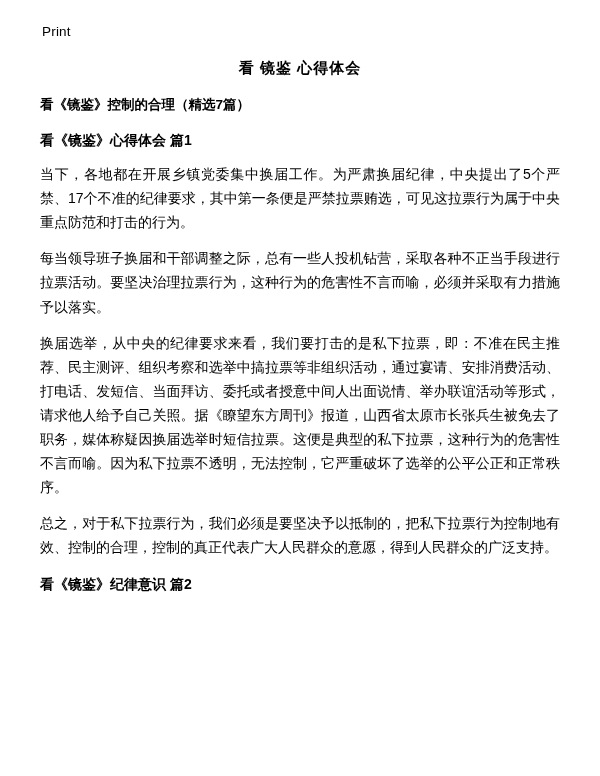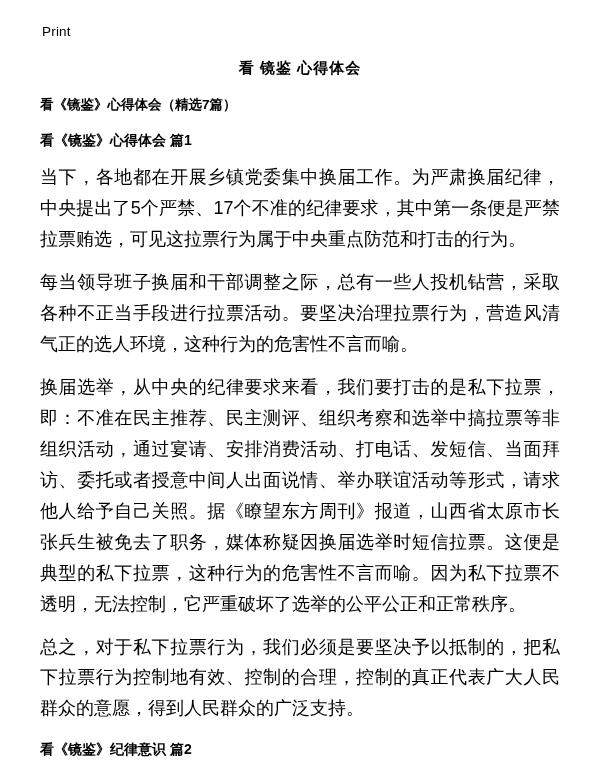--- a/index.html
+++ b/index.html
@@ -42,40 +42,40 @@
     margin: 0 0 14px 0;
     line-height: 1.4;
   }
   .section-heading {
     font-size: 14px;
     font-weight: bold;
     margin: 16px 0 12px 0;
     line-height: 1.4;
   }
   p.body-text {
-    font-size: 18px;
+    font-size: 14px;
     line-height: 1.72;
     margin: 0 0 12px 0;
     text-align: justify;
     text-justify: inter-ideograph;
     word-break: break-all;
   }
 </style>
 </head>
 <body>
 
 <div class="page">
 
   <div class="print-label">Print</div>
 
   <h1 class="doc-title">看  镜鉴  心得体会</h1>
 
-  <div class="subtitle">看《镜鉴》心得体会（精选7篇）</div>
+  <div class="subtitle">看《镜鉴》控制的合理（精选7篇）</div>
 
   <h2 class="section-heading">看《镜鉴》心得体会 篇1</h2>
   <p class="body-text">当下，各地都在开展乡镇党委集中换届工作。为严肃换届纪律，中央提出了5个严禁、17个不准的纪律要求，其中第一条便是严禁拉票贿选，可见这拉票行为属于中央重点防范和打击的行为。</p>
-  <p class="body-text">每当领导班子换届和干部调整之际，总有一些人投机钻营，采取各种不正当手段进行拉票活动。要坚决治理拉票行为，营造风清气正的选人环境，这种行为的危害性不言而喻。</p>
+  <p class="body-text">每当领导班子换届和干部调整之际，总有一些人投机钻营，采取各种不正当手段进行拉票活动。要坚决治理拉票行为，这种行为的危害性不言而喻，必须并采取有力措施予以落实。</p>
   <p class="body-text">换届选举，从中央的纪律要求来看，我们要打击的是私下拉票，即：不准在民主推荐、民主测评、组织考察和选举中搞拉票等非组织活动，通过宴请、安排消费活动、打电话、发短信、当面拜访、委托或者授意中间人出面说情、举办联谊活动等形式，请求他人给予自己关照。据《瞭望东方周刊》报道，山西省太原市长张兵生被免去了职务，媒体称疑因换届选举时短信拉票。这便是典型的私下拉票，这种行为的危害性不言而喻。因为私下拉票不透明，无法控制，它严重破坏了选举的公平公正和正常秩序。</p>
   <p class="body-text">总之，对于私下拉票行为，我们必须是要坚决予以抵制的，把私下拉票行为控制地有效、控制的合理，控制的真正代表广大人民群众的意愿，得到人民群众的广泛支持。</p>
 
   <h2 class="section-heading">看《镜鉴》纪律意识 篇2</h2>
 
 </div>
 
 </body></html>

